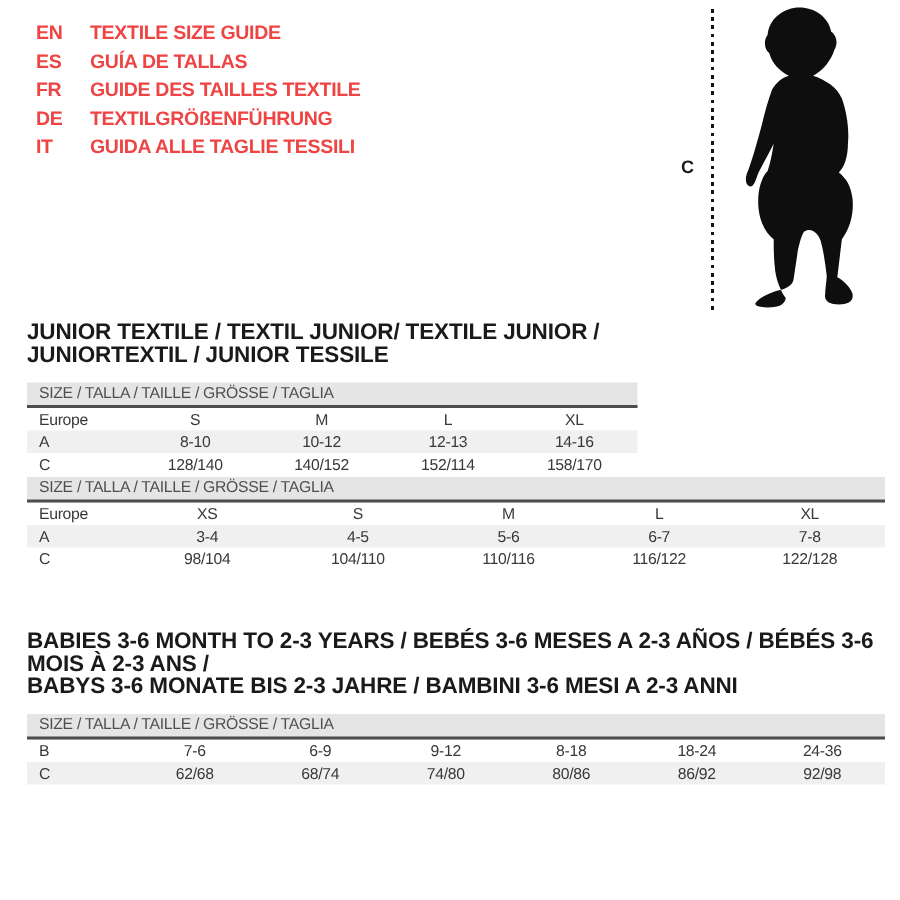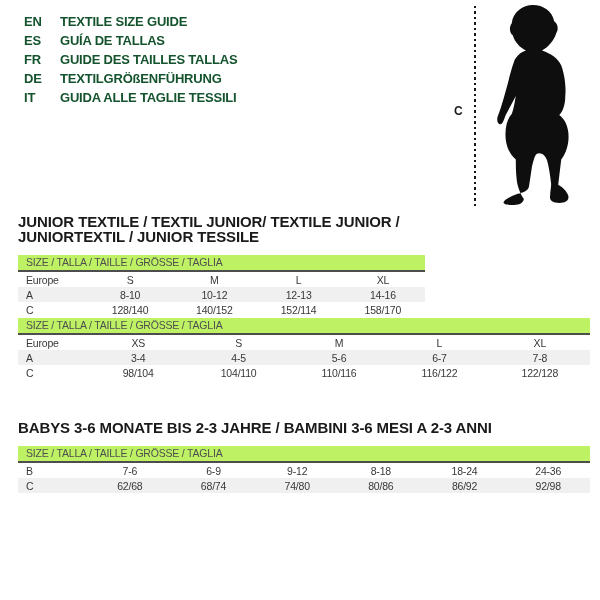--- a/index.html
+++ b/index.html
@@ -2,36 +2,36 @@
 <html><head>
 <meta charset="utf-8">
 <style>
   html,body{margin:0;padding:0;background:#ffffff;}
   .page{
     position:relative;width:600px;height:600px;background:#ffffff;overflow:hidden;
     font-family:"Liberation Sans",sans-serif;letter-spacing:-0.2px;color:#1c1c1c;
   }
   
   .lang-block{position:absolute;left:24px;top:12px;}
-  .lang-row{display:flex;font-size:13px;font-weight:bold;line-height:19px;color:#14532d;}
+  .lang-row{display:flex;font-size:13px;font-weight:bold;line-height:19px;color:#ef4444;}
   .lang-code{width:36px;flex:0 0 36px;}
   
   .figure-area{position:absolute;left:450px;top:0;width:150px;height:215px;}
   .measure-line{position:absolute;left:24px;top:6px;width:2px;height:202px;
     background-image:repeating-linear-gradient(to bottom,#161616 0 2.5px,transparent 2.5px 5.5px);}
   .measure-label{position:absolute;left:4px;top:104px;font-size:12px;font-weight:bold;color:#1a1a1a;}
   .baby-svg{position:absolute;left:36px;top:3px;}
   
   .size-table{position:absolute;left:18px;}
   .t1{top:214px;width:407px;}
   .t2{top:318px;width:572px;}
   .t3{top:420px;width:572px;}
   .table-title{font-size:15px;font-weight:bold;line-height:15px;color:#1a1a1a;letter-spacing:-0.1px;}
   .table-title-wrap{margin-bottom:11px;}
-  .size-bar{background:#bef264;color:#4f4f4f;font-size:10.5px;line-height:13px;
+  .size-bar{background:#e5e5e5;color:#4f4f4f;font-size:10.5px;line-height:13px;
     padding:1px 0 1px 8px;border-bottom:2px solid #4d4d4d;}
   .data-row{display:flex;align-items:center;height:15px;font-size:10.5px;color:#383838;}
   .data-row.alt{background:#f0f0f0;}
   .row-label{flex:0 0 62px;padding-left:8px;}
   .size-cell{flex:1;text-align:center;}
   
   .legend{position:absolute;left:18px;top:537px;}
   .legend-line{font-size:11px;font-weight:bold;line-height:16px;color:#1a1a1a;}
 </style>
 </head>
@@ -43,21 +43,21 @@
       <div class="lang-row">
         <span class="lang-code">EN</span>
         <span class="lang-label">TEXTILE SIZE GUIDE</span>
       </div>
       <div class="lang-row">
         <span class="lang-code">ES</span>
         <span class="lang-label">GUÍA DE TALLAS</span>
       </div>
       <div class="lang-row">
         <span class="lang-code">FR</span>
-        <span class="lang-label">GUIDE DES TAILLES TALLAS</span>
+        <span class="lang-label">GUIDE DES TAILLES TEXTILE</span>
       </div>
       <div class="lang-row">
         <span class="lang-code">DE</span>
         <span class="lang-label">TEXTILGRÖßENFÜHRUNG</span>
       </div>
       <div class="lang-row">
         <span class="lang-code">IT</span>
         <span class="lang-label">GUIDA ALLE TAGLIE TESSILI</span>
       </div>
     </div>
@@ -127,20 +127,21 @@
         <span class="row-label">C</span>
         <span class="size-cell">98/104</span>
         <span class="size-cell">104/110</span>
         <span class="size-cell">110/116</span>
         <span class="size-cell">116/122</span>
         <span class="size-cell">122/128</span>
       </div>
     </section>
   <section class="size-table t3">
       <div class="table-title-wrap">
+        <div class="table-title">BABIES 3-6 MONTH TO 2-3 YEARS / BEBÉS 3-6 MESES A 2-3 AÑOS / BÉBÉS 3-6 MOIS À 2-3 ANS /</div>
         <div class="table-title">BABYS 3-6 MONATE BIS 2-3 JAHRE / BAMBINI 3-6 MESI A 2-3 ANNI</div>
       </div>
       <div class="size-bar">SIZE / TALLA / TAILLE / GRÖSSE / TAGLIA</div>
       <div class="data-row">
         <span class="row-label">B</span>
         <span class="size-cell">7-6</span>
         <span class="size-cell">6-9</span>
         <span class="size-cell">9-12</span>
         <span class="size-cell">8-18</span>
         <span class="size-cell">18-24</span>

